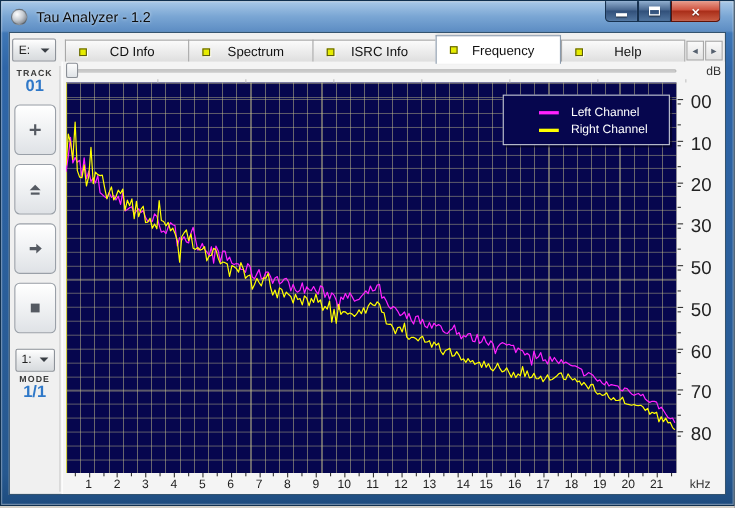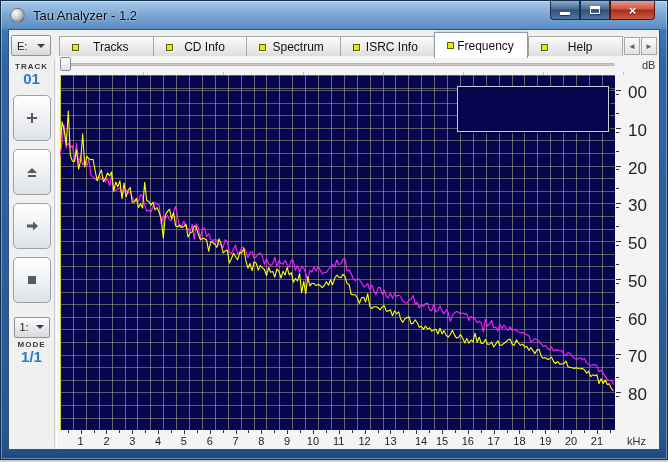--- a/index.html
+++ b/index.html
@@ -99,24 +99,20 @@
   <div class="client">
 
     <div class="combo drive-combo">
       <span>E:</span>
       <span class="tri"></span>
     </div>
 
     <div class="tabbar">
       <div class="tab">
         <span class="ind"></span>
-        <span class="lbl">Tracks</span>
-      </div>
-      <div class="tab">
-        <span class="ind"></span>
         <span class="lbl">CD Info</span>
       </div>
       <div class="tab">
         <span class="ind"></span>
         <span class="lbl">Spectrum</span>
       </div>
       <div class="tab">
         <span class="ind"></span>
         <span class="lbl">ISRC Info</span>
       </div>
@@ -169,20 +165,28 @@
     <div class="chart-region">
       <div class="slider-track"></div>
       <div class="slider-thumb"></div>
       <div class="plot">
         <div class="plot-left-line"></div>
         <svg width="555" height="355">
             <polyline points="0.0,81.2 2.1,66.8 4.1,49.8 6.2,73.1 8.3,68.1 10.3,72.5 12.4,70.7 14.5,85.7 16.5,68.4 18.6,87.4 20.7,80.6 22.7,89.9 24.8,86.9 26.8,91.3 28.9,84.6 31.0,100.3 33.0,101.9 35.1,103.9 37.2,105.1 39.2,100.2 41.3,104.4 43.4,102.6 45.4,106.8 47.5,103.4 49.6,110.8 51.6,100.0 53.7,116.7 55.8,115.5 57.8,113.9 59.9,113.0 62.0,119.8 64.0,116.8 66.1,114.8 68.1,118.2 70.2,116.4 72.3,122.6 74.3,126.2 76.4,125.7 78.5,126.3 80.5,119.5 82.6,121.7 84.7,129.6 86.7,136.1 88.8,135.0 90.9,137.4 92.9,131.5 95.0,127.5 97.1,129.3 99.1,130.1 101.2,148.6 103.3,141.1 105.3,143.2 107.4,140.2 109.5,144.9 111.5,145.8 113.6,136.9 115.6,131.6 117.7,142.5 119.8,152.5 121.8,150.9 123.9,146.3 126.0,151.9 128.0,153.9 130.1,157.3 132.2,149.3 134.2,164.3 136.3,148.7 138.4,153.1 140.4,163.4 142.5,153.2 144.6,153.2 146.6,161.7 148.7,158.7 150.8,164.4 152.8,165.5 154.9,164.6 156.9,165.0 159.0,170.0 161.1,170.0 163.1,172.6 165.2,164.7 167.3,167.2 169.3,176.7 171.4,178.4 173.5,174.0 175.5,170.1 177.6,178.5 179.7,177.7 181.7,172.3 183.8,172.3 185.9,176.3 187.9,182.6 190.0,177.7 192.1,176.5 194.1,183.1 196.2,181.7 198.3,178.7 200.3,178.0 202.4,181.4 204.4,189.4 206.5,183.5 208.6,189.0 210.6,190.6 212.7,188.8 214.8,182.1 216.8,191.4 218.9,185.7 221.0,188.4 223.0,189.1 225.1,185.5 227.2,189.7 229.2,192.4 231.3,184.9 233.4,186.0 235.4,195.3 237.5,190.7 239.6,197.0 241.6,191.3 243.7,193.3 245.7,198.0 247.8,206.2 249.9,195.0 251.9,197.2 254.0,191.9 256.1,196.1 258.1,191.2 260.2,194.9 262.3,198.8 264.3,197.8 266.4,197.2 268.5,194.5 270.5,192.2 272.6,189.4 274.7,192.0 276.7,185.0 278.8,189.5 280.9,188.8 282.9,184.1 285.0,183.6 287.1,196.0 289.1,194.9 291.2,198.6 293.2,203.5 295.3,205.7 297.4,203.6 299.4,204.8 301.5,207.8 303.6,211.9 305.6,210.9 307.7,208.5 309.8,214.6 311.8,209.9 313.9,216.1 316.0,219.6 318.0,212.7 320.1,212.2 322.2,219.4 324.2,215.3 326.3,221.5 328.4,223.0 330.4,218.2 332.5,223.4 334.5,218.8 336.6,221.3 338.7,220.1 340.7,221.4 342.8,226.1 344.9,227.7 346.9,228.1 349.0,225.3 351.1,224.1 353.1,220.4 355.2,229.0 357.3,227.3 359.3,233.0 361.4,230.0 363.5,231.3 365.5,228.6 367.6,228.2 369.7,235.1 371.7,235.7 373.8,229.0 375.9,237.1 377.9,235.6 380.0,230.7 382.0,236.1 384.1,238.8 386.2,234.9 388.2,237.5 390.3,246.5 392.4,240.6 394.4,238.0 396.5,236.5 398.6,237.3 400.6,238.7 402.7,238.0 404.8,239.1 406.8,238.9 408.9,245.5 411.0,241.4 413.0,242.9 415.1,243.9 417.2,247.8 419.2,246.2 421.3,248.0 423.3,256.9 425.4,244.2 427.5,251.0 429.5,249.4 431.6,245.5 433.7,253.0 435.7,252.1 437.8,255.9 439.9,249.2 441.9,253.5 444.0,250.0 446.1,253.2 448.1,255.5 450.2,251.9 452.3,255.5 454.3,254.1 456.4,255.5 458.5,256.9 460.5,257.6 462.6,257.5 464.7,258.5 466.7,259.7 468.8,260.7 470.8,266.8 472.9,265.7 475.0,263.7 477.0,264.7 479.1,266.2 481.2,269.1 483.2,271.5 485.3,270.3 487.4,273.3 489.4,274.8 491.5,272.0 493.6,275.9 495.6,274.6 497.7,275.1 499.8,275.5 501.8,275.9 503.9,279.5 506.0,280.3 508.0,277.7 510.1,278.3 512.1,280.9 514.2,283.1 516.3,284.4 518.3,283.4 520.4,282.7 522.5,284.7 524.5,283.4 526.6,287.8 528.7,289.6 530.7,290.8 532.8,289.8 534.9,289.9 536.9,290.6 539.0,296.7 541.1,295.2 543.1,297.9 545.2,301.4 547.3,304.6 549.3,305.7 551.4,305.0 553.5,309.4" fill="none" stroke="#ff22ff" stroke-width="1.1" stroke-linejoin="round"></polyline>
             <polyline points="0.0,75.5 2.1,46.9 4.1,54.6 6.2,70.0 8.3,36.0 10.3,80.1 12.4,86.0 14.5,86.6 16.5,74.8 18.6,94.1 20.7,85.1 22.7,58.9 24.8,92.0 26.8,81.4 28.9,83.8 31.0,84.7 33.0,84.2 35.1,95.5 37.2,105.8 39.2,100.1 41.3,94.9 43.4,106.7 45.4,103.7 47.5,97.9 49.6,100.9 51.6,96.9 53.7,116.2 55.8,107.0 57.8,111.9 59.9,105.8 62.0,123.7 64.0,108.1 66.1,121.9 68.1,115.3 70.2,112.5 72.3,127.3 74.3,126.9 76.4,123.4 78.5,132.5 80.5,128.7 82.6,133.0 84.7,107.4 86.7,125.4 88.8,126.4 90.9,130.3 92.9,127.2 95.0,134.8 97.1,132.5 99.1,137.2 101.2,143.9 103.3,163.3 105.3,140.0 107.4,136.6 109.5,134.1 111.5,143.7 113.6,137.6 115.6,150.7 117.7,151.7 119.8,150.0 121.8,152.4 123.9,151.6 126.0,149.2 128.0,162.1 130.1,157.8 132.2,157.0 134.2,150.8 136.3,152.1 138.4,159.8 140.4,164.9 142.5,163.2 144.6,163.8 146.6,164.9 148.7,176.3 150.8,166.5 152.8,167.5 154.9,169.2 156.9,172.4 159.0,163.8 161.1,169.0 163.1,178.0 165.2,175.9 167.3,175.0 169.3,187.9 171.4,183.7 173.5,178.1 175.5,181.8 177.6,184.9 179.7,177.6 181.7,177.9 183.8,173.4 185.9,185.9 187.9,193.2 190.0,188.6 192.1,195.7 194.1,186.7 196.2,188.2 198.3,195.1 200.3,190.5 202.4,192.8 204.4,194.5 206.5,200.5 208.6,192.5 210.6,197.3 212.7,196.4 214.8,202.1 216.8,194.0 218.9,196.1 221.0,203.0 223.0,196.3 225.1,199.9 227.2,192.4 229.2,199.8 231.3,197.7 233.4,207.2 235.4,203.6 237.5,205.9 239.6,198.6 241.6,217.8 243.7,206.3 245.7,218.9 247.8,201.6 249.9,210.9 251.9,208.3 254.0,208.6 256.1,210.6 258.1,209.6 260.2,210.6 262.3,212.7 264.3,210.4 266.4,206.7 268.5,210.2 270.5,204.8 272.6,209.7 274.7,203.3 276.7,200.2 278.8,202.1 280.9,202.8 282.9,199.4 285.0,201.4 287.1,208.7 289.1,209.3 291.2,219.4 293.2,219.8 295.3,219.7 297.4,223.0 299.4,228.4 301.5,222.9 303.6,222.3 305.6,226.8 307.7,218.7 309.8,231.4 311.8,233.5 313.9,231.7 316.0,231.7 318.0,232.7 320.1,234.9 322.2,231.9 324.2,230.8 326.3,236.1 328.4,235.9 330.4,234.7 332.5,240.7 334.5,235.9 336.6,238.8 338.7,236.9 340.7,244.3 342.8,247.4 344.9,243.7 346.9,242.7 349.0,241.7 351.1,248.9 353.1,248.3 355.2,244.7 357.3,247.8 359.3,252.3 361.4,251.2 363.5,254.4 365.5,251.0 367.6,254.1 369.7,252.8 371.7,256.2 373.8,255.0 375.9,254.3 377.9,259.0 380.0,253.3 382.0,258.9 384.1,255.6 386.2,260.4 388.2,262.1 390.3,259.5 392.4,255.2 394.4,259.9 396.5,263.1 398.6,262.2 400.6,259.4 402.7,263.6 404.8,268.0 406.8,263.4 408.9,268.3 411.0,265.0 413.0,266.6 415.1,258.2 417.2,267.3 419.2,262.2 421.3,268.5 423.3,268.1 425.4,264.4 427.5,269.3 429.5,269.3 431.6,267.0 433.7,272.0 435.7,269.1 437.8,265.8 439.9,270.5 441.9,270.0 444.0,268.4 446.1,266.8 448.1,264.7 450.2,264.0 452.3,269.6 454.3,270.1 456.4,264.9 458.5,268.0 460.5,270.4 462.6,269.1 464.7,272.2 466.7,271.3 468.8,275.2 470.8,272.7 472.9,275.4 475.0,278.6 477.0,274.7 479.1,274.4 481.2,281.1 483.2,283.3 485.3,282.6 487.4,284.4 489.4,283.9 491.5,282.1 493.6,286.5 495.6,288.5 497.7,286.6 499.8,289.1 501.8,288.9 503.9,288.6 506.0,286.1 508.0,291.8 510.1,292.4 512.1,292.8 514.2,293.4 516.3,292.7 518.3,293.5 520.4,293.8 522.5,293.4 524.5,294.9 526.6,298.2 528.7,296.2 530.7,301.6 532.8,299.8 534.9,300.8 536.9,299.7 539.0,308.5 541.1,303.8 543.1,308.4 545.2,305.1 547.3,309.4 549.3,308.9 551.4,313.7 553.5,315.7" fill="none" stroke="#ffff00" stroke-width="1.1" stroke-linejoin="round"></polyline>
           </svg>
           <div class="legend">
+            <div class="legend-row">
+              <div class="legend-swatch" style="background: rgb(255, 34, 255);"></div>
+              <span class="legend-text">Left Channel</span>
+            </div>
+            <div class="legend-row">
+              <div class="legend-swatch" style="background: rgb(255, 255, 0);"></div>
+              <span class="legend-text">Right Channel</span>
+            </div>
           </div>
       </div>
       <div class="unit unit-db">dB</div>
       <div class="unit unit-khz">kHz</div>
     <div class="ytick" style="left: 559px; top: 34.1064px; width: 5px;"></div>
         <div class="ylab" style="left: 571px; top: 27.1064px;">00</div>
         <div class="ytick" style="left: 559px; top: 71.8723px; width: 5px;"></div>
         <div class="ylab" style="left: 571px; top: 64.8723px;">10</div>
         <div class="ytick" style="left: 559px; top: 109.638px; width: 5px;"></div>
         <div class="ylab" style="left: 571px; top: 102.638px;">20</div>

